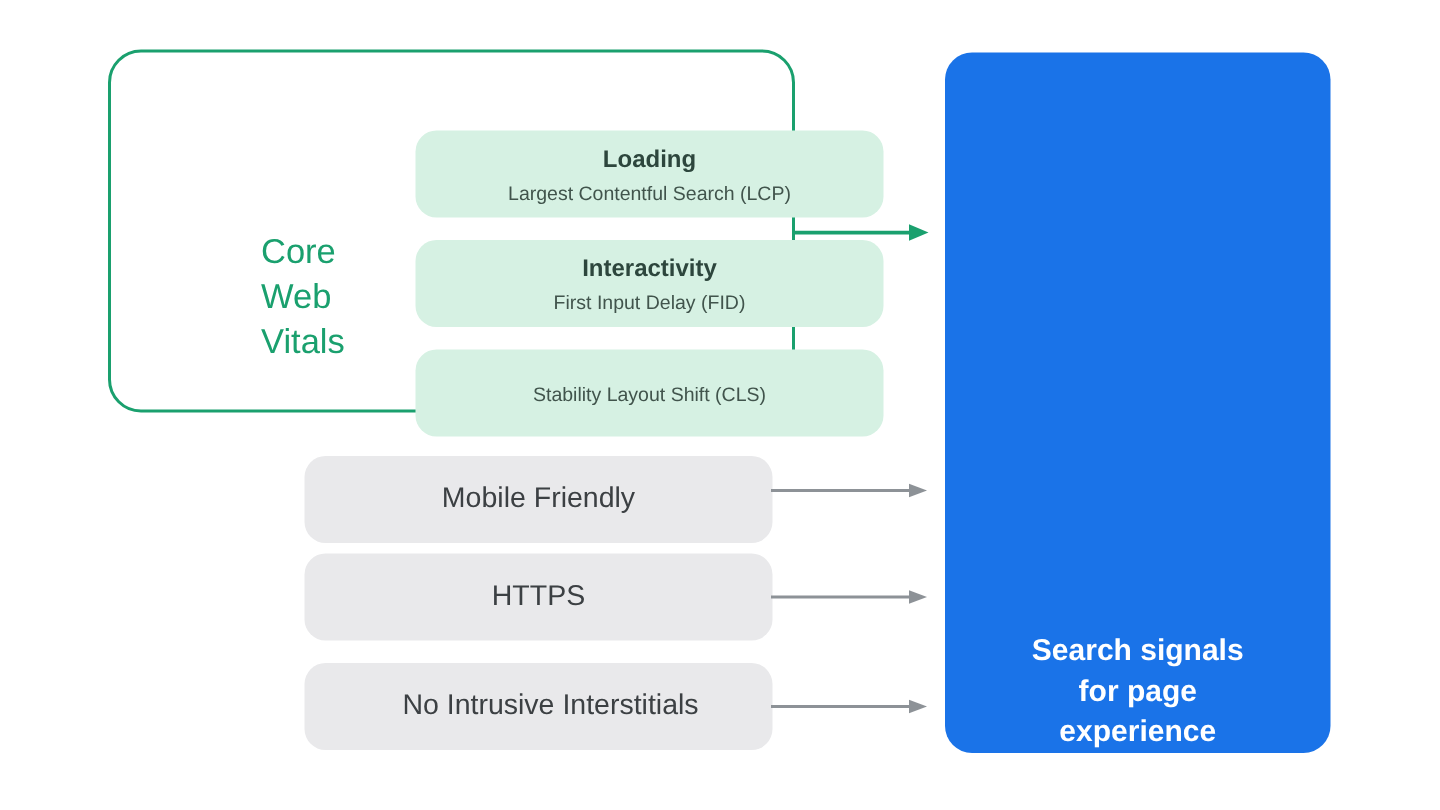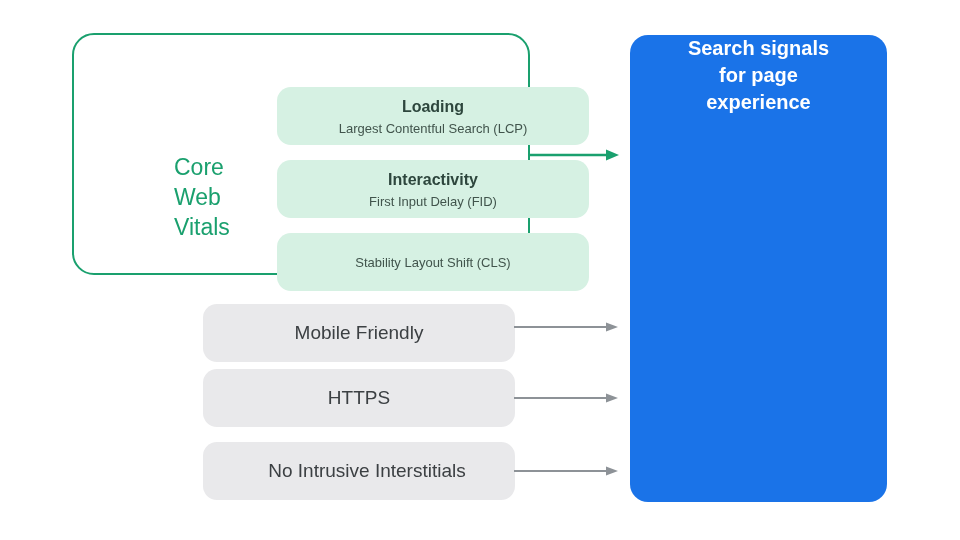--- a/index.html
+++ b/index.html
@@ -36,21 +36,21 @@
     font-size: 19px; color: #3c4043;
   }
   .signal-pill.s0 { top: 304px; }
   .signal-pill.s1 { top: 369px; }
   .signal-pill.s2 { top: 442px; padding-left: 16px; }
 
   
   .target-box {
     position: absolute; left: 630px; top: 35px; width: 257px; height: 467px;
     background: #1a73e8; border-radius: 18px;
-    display: flex; align-items: flex-start; justify-content: center;
+    display: flex; align-items: flex-end; justify-content: center;
   }
   .target-label {
     width: 160px; text-align: center; color: #ffffff;
     font-size: 20px; font-weight: bold; line-height: 27px;
   }
 
   
   .arrow { position: absolute; }
   .arrow.green { left: 530px; top: 146px; }
   .arrow.g0 { left: 514px; top: 318px; }

